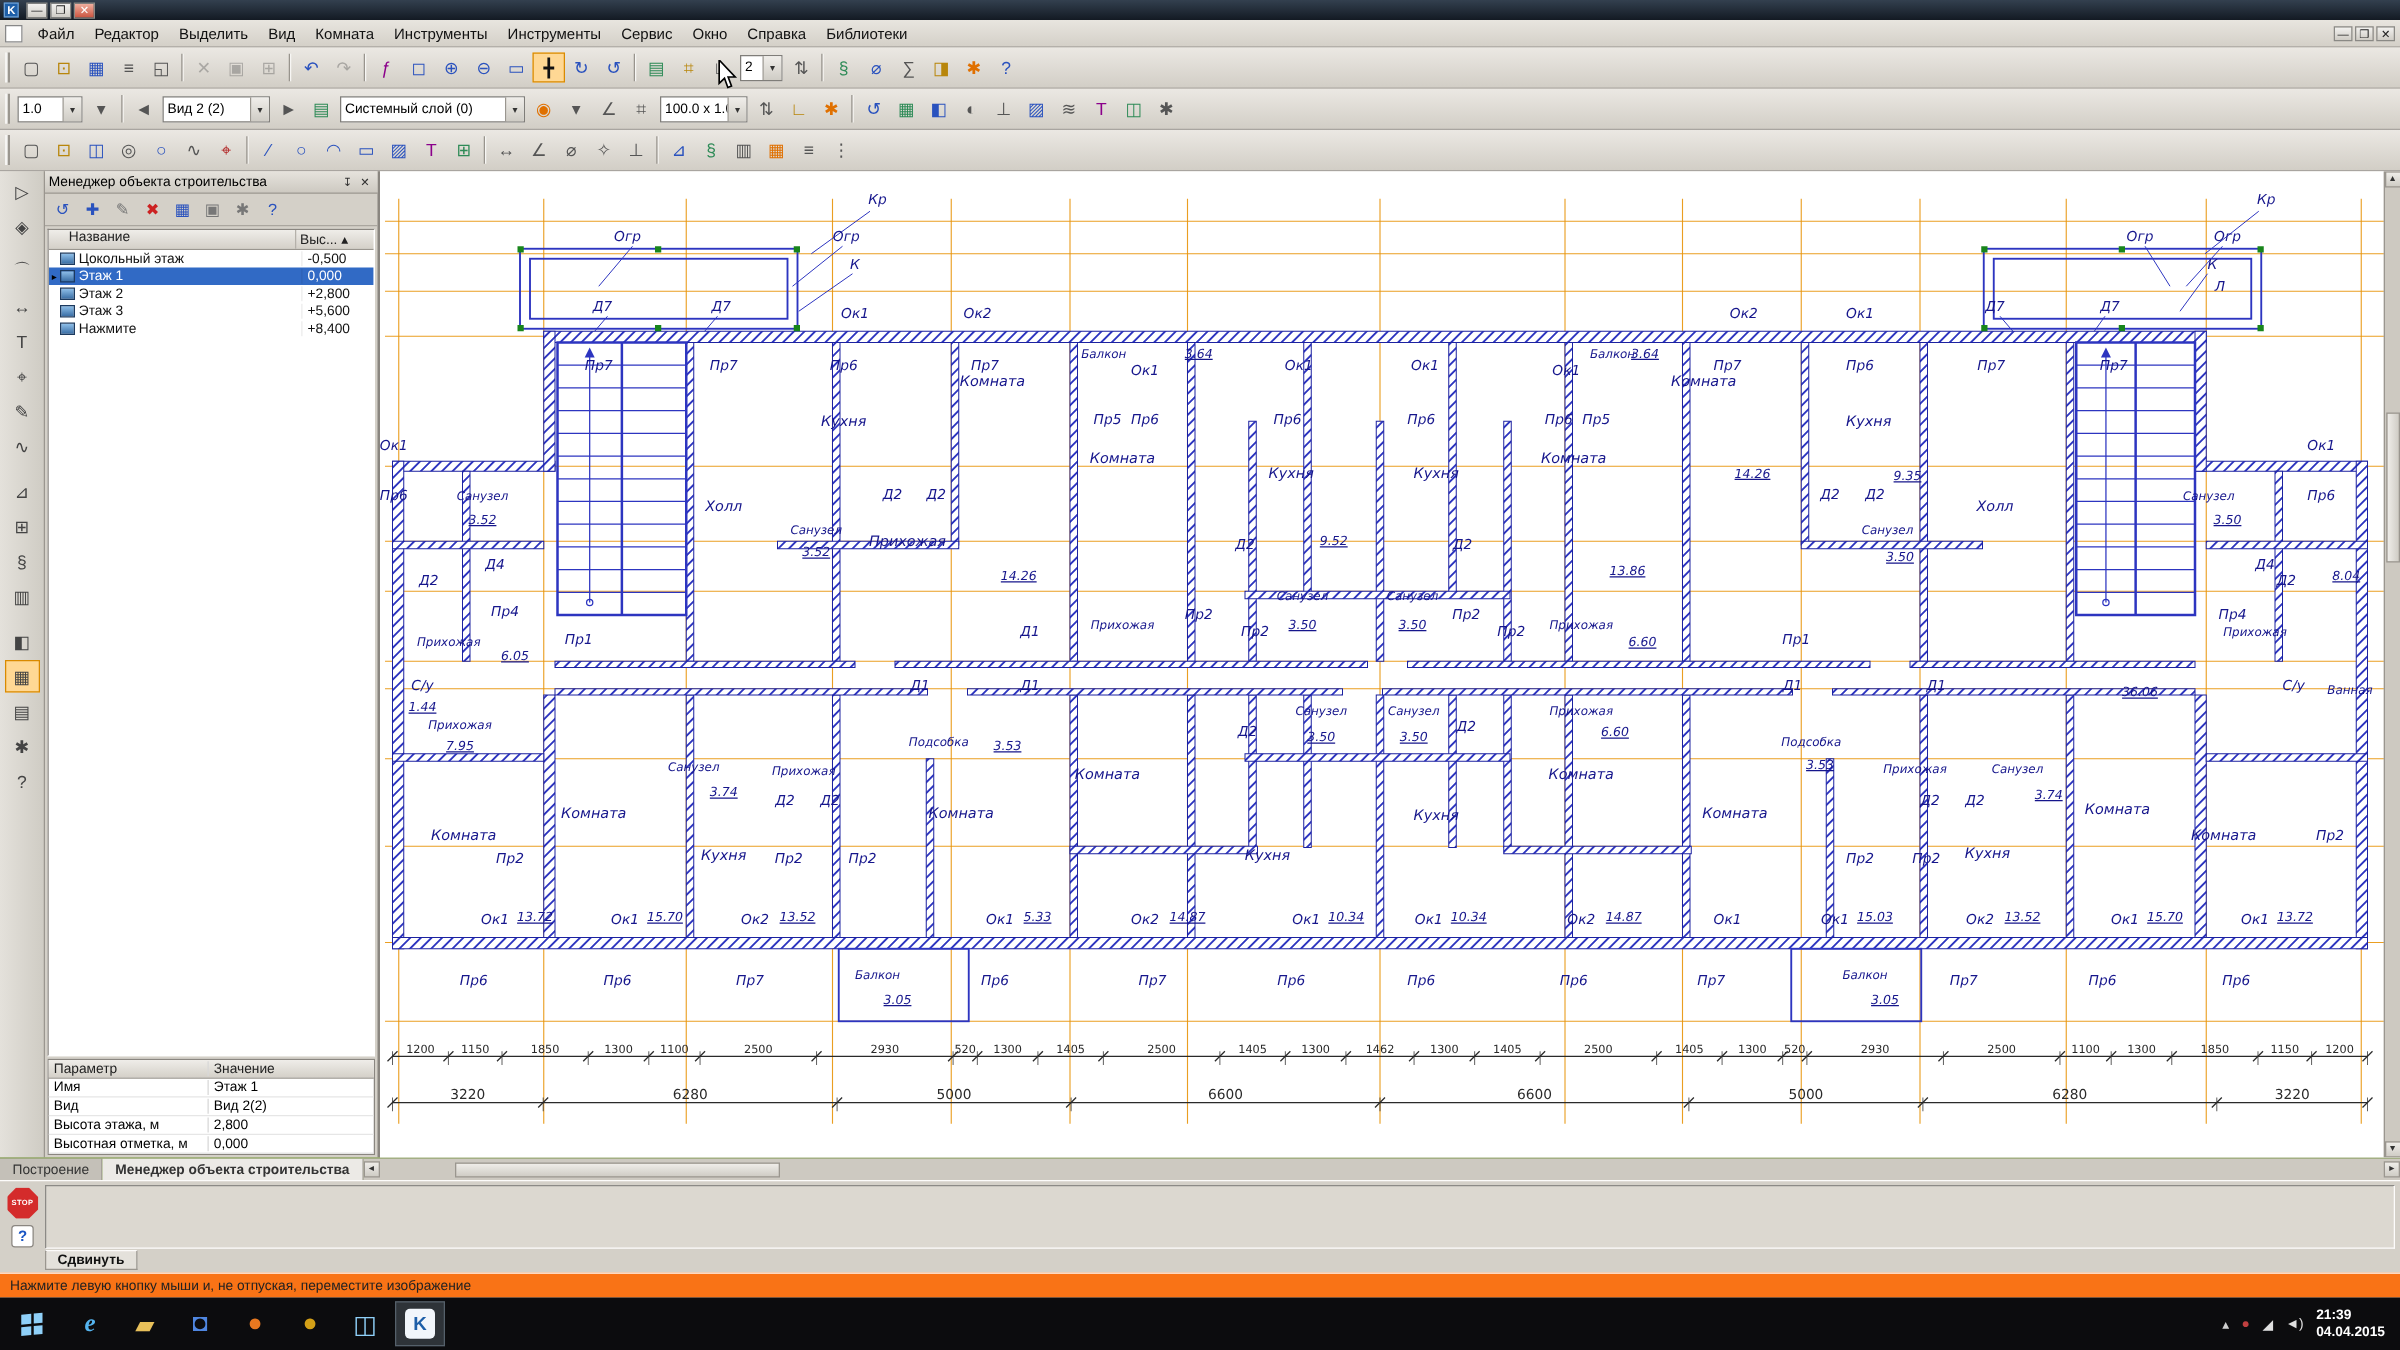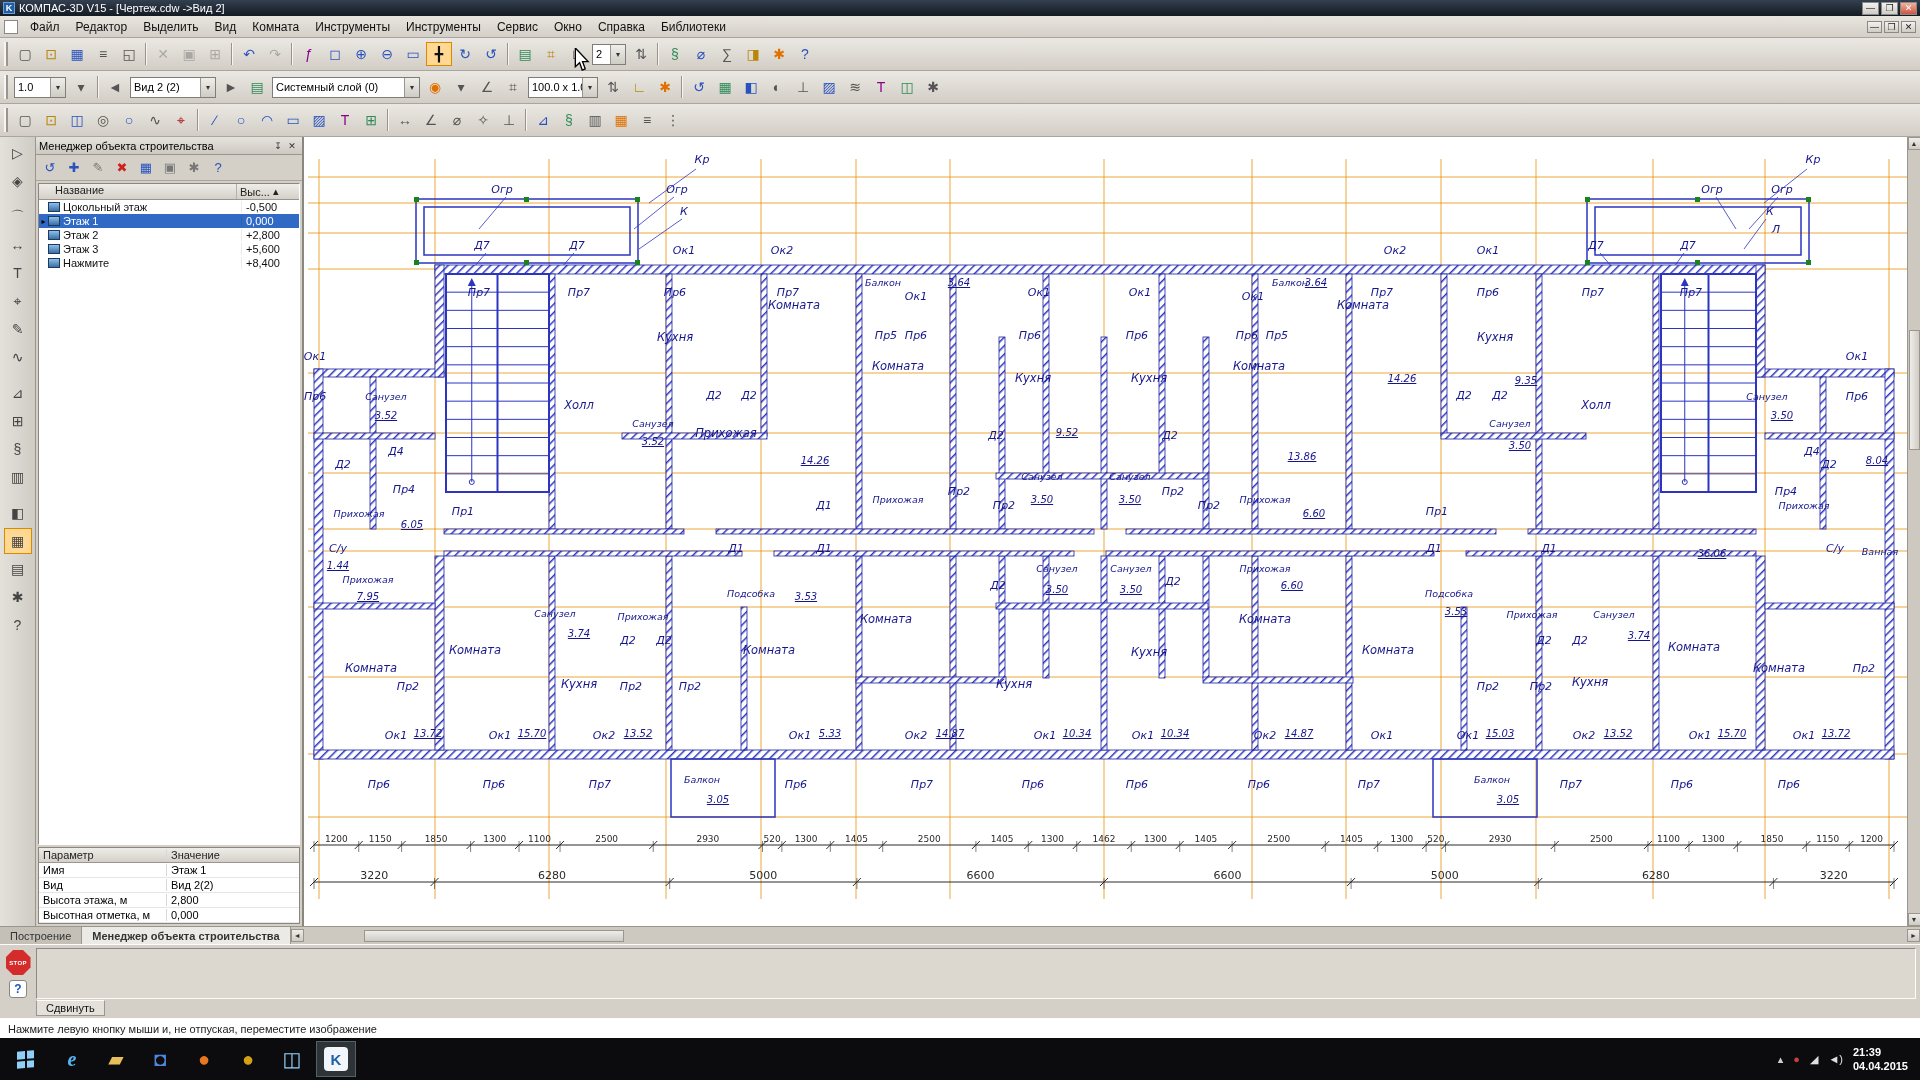--- a/index.html
+++ b/index.html
@@ -75,26 +75,26 @@
   .btab { padding:0 10px; display:flex; align-items:center; font-size:11px; color:#333; border-right:1px solid #9a968f; background:#c4c0b8; }
   .btab.active { background:#eceae6; font-weight:bold; }
   .hscroll { flex:1; display:flex; align-items:center; background:#cdc9c1; }
   .hthumb { width:260px; height:12px; background:linear-gradient(#efede9,#cfccc5); border:1px solid #9a968f; margin-left:60px; }
 
   
   .prompt { height:74px; background:#d4d0c8; border-top:1px solid #fdfcfb; display:flex; flex:0 0 74px; }
   .prompt-left { width:36px; display:flex; flex-direction:column; align-items:center; padding-top:5px; gap:5px; }
   .stopicon { width:25px; height:25px; background:#d42b2b; clip-path:polygon(30% 0,70% 0,100% 30%,100% 70%,70% 100%,30% 100%,0 70%,0 30%); color:#fff; font-size:6px; font-weight:bold; display:flex; align-items:center; justify-content:center; letter-spacing:.3px; }
   .qicon { width:18px; height:18px; background:#fff; border:1px solid #8a8680; color:#1a56c4; font-weight:bold; font-size:12px; display:flex; align-items:center; justify-content:center; border-radius:3px; }
-  .prompt-right { flex:1; display:flex; flex-direction:column; padding:3px 4px 2px 0; }
+  .prompt-right { flex:1; display:flex; flex-direction:column; padding:3px 4px 2px 0;font-weight:bold; }
   .prompt-area { flex:1; background:#dcd8d0; border:1px solid; border-color:#8c8a86 #fdfcfb #fdfcfb #8c8a86; }
   .shiftrow { height:17px; display:flex; align-items:flex-end; }
   .shiftbtn { font-size:11px; padding:0 9px; height:16px; background:#e4e1db; border:1px solid #9a968f; border-top-color:#fdfcfb; color:#111; display:flex; align-items:center; }
 
-  .statusbar { height:20px; background:#ffffff; border-top:1px solid #fdfcfb; display:flex; align-items:center; font-size:11px; color:#222; padding-left:8px; flex:0 0 20px; }
+  .statusbar { height:20px; background:#f97316; border-top:1px solid #fdfcfb; display:flex; align-items:center; font-size:11px; color:#222; padding-left:8px; flex:0 0 20px; }
 
   
   .taskbar { height:42px; background:#0c0c0e; display:flex; align-items:center; flex:0 0 42px; }
   .start { width:50px; height:100%; display:flex; align-items:center; justify-content:center; }
   .winflag { width:17px; height:17px; display:grid; grid-template-columns:1fr 1fr; grid-template-rows:1fr 1fr; gap:2px; transform:skewY(-5deg); }
   .winflag i { background:#8fd0f8; }
   .ticon { width:40px; height:36px; display:flex; align-items:center; justify-content:center; font-size:20px; margin:0 2px; }
   .ticon.active { background:#2e3338; border:1px solid #55606a; }
   .kompas-badge { width:24px; height:24px; background:#f2f6fb; border-radius:4px; color:#1e5fa8; font-weight:bold; font-size:15px; display:flex; align-items:center; justify-content:center; }
   .tray { margin-left:auto; display:flex; align-items:center; gap:10px; padding-right:12px; color:#d6d6d6; font-size:12px; }
@@ -102,21 +102,20 @@
 
   .cursor { position:absolute; left:572px; top:48px; z-index:99; pointer-events:none; }
 </style>
 </head>
 <body>
 
 <div id="root">
 
   <div class="titlebar">
     <div class="appicon">K</div>
-    <div class="titletext">КОМПАС-3D V15 - [Чертеж.cdw -&gt;Вид 2]</div>
     <div class="wbtn">—</div>
     <div class="wbtn">❐</div>
     <div class="wbtn close">✕</div>
   </div>
 
   <div class="menubar">
     <div class="mdoc"></div>
 
     <div class="menu-item">Файл</div>
       <div class="menu-item">Редактор</div>

